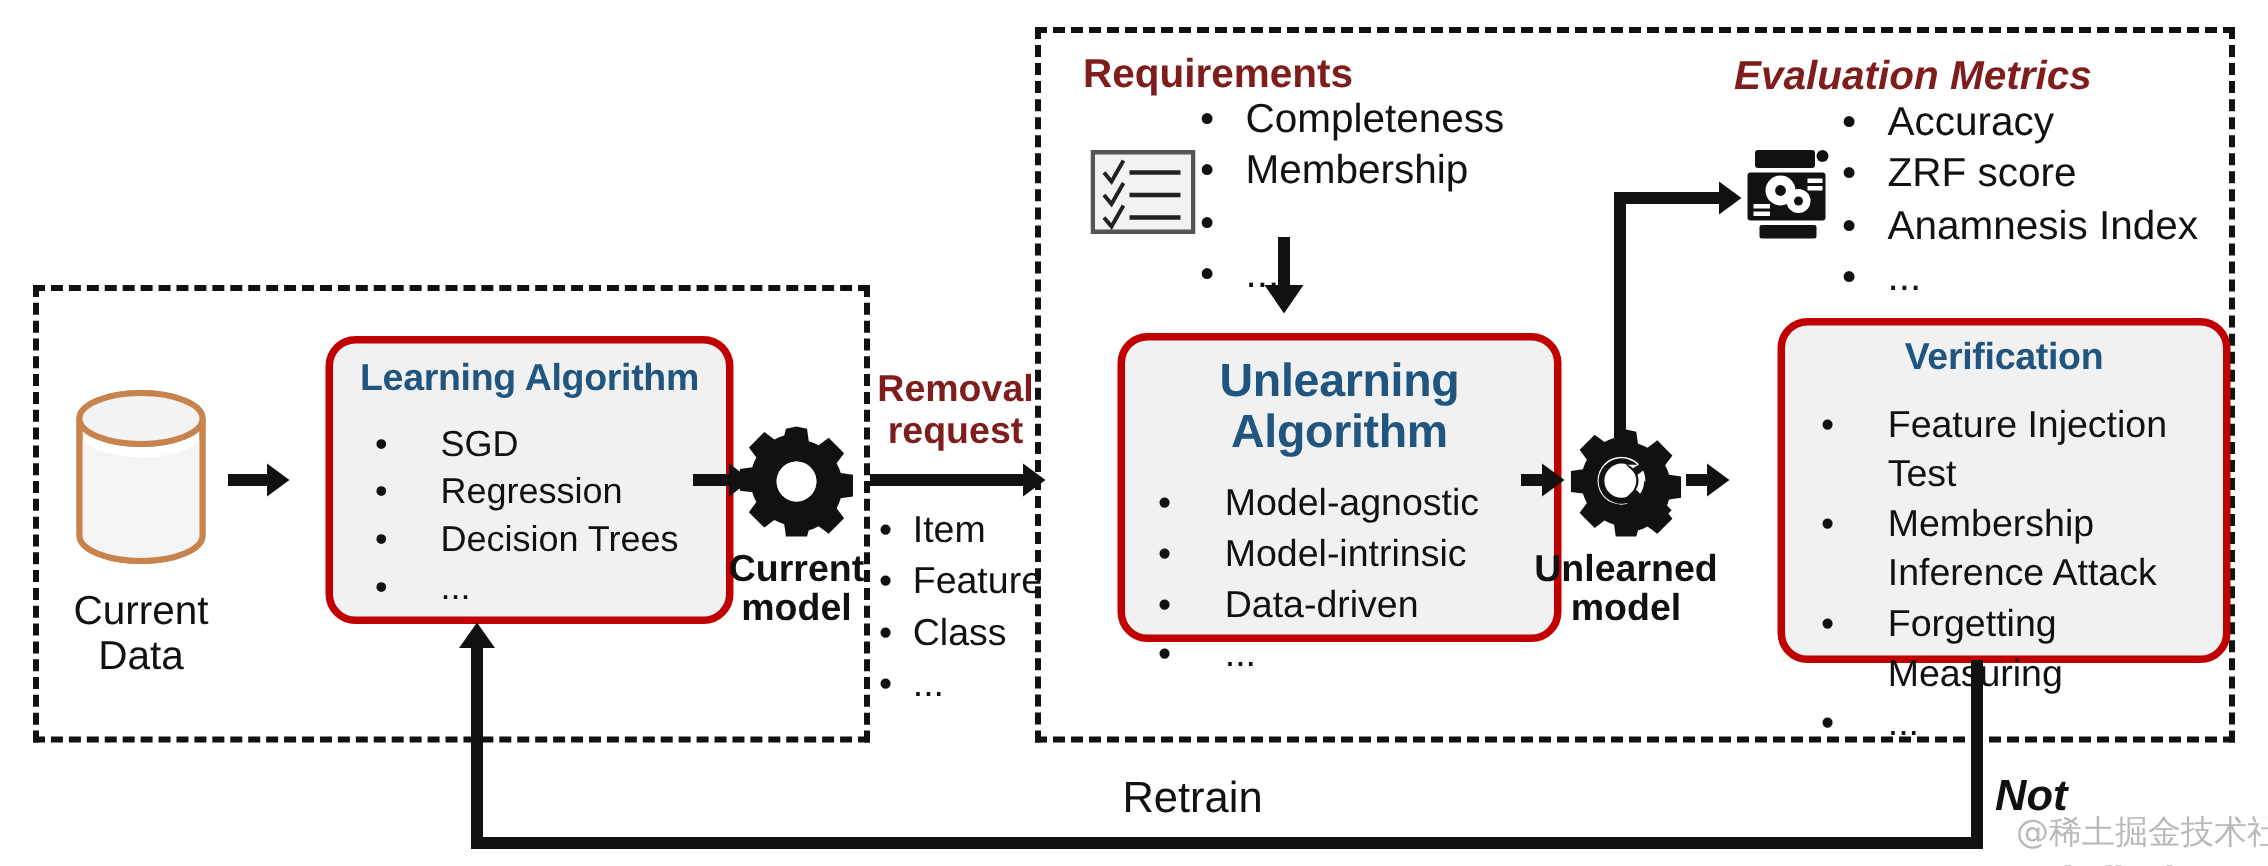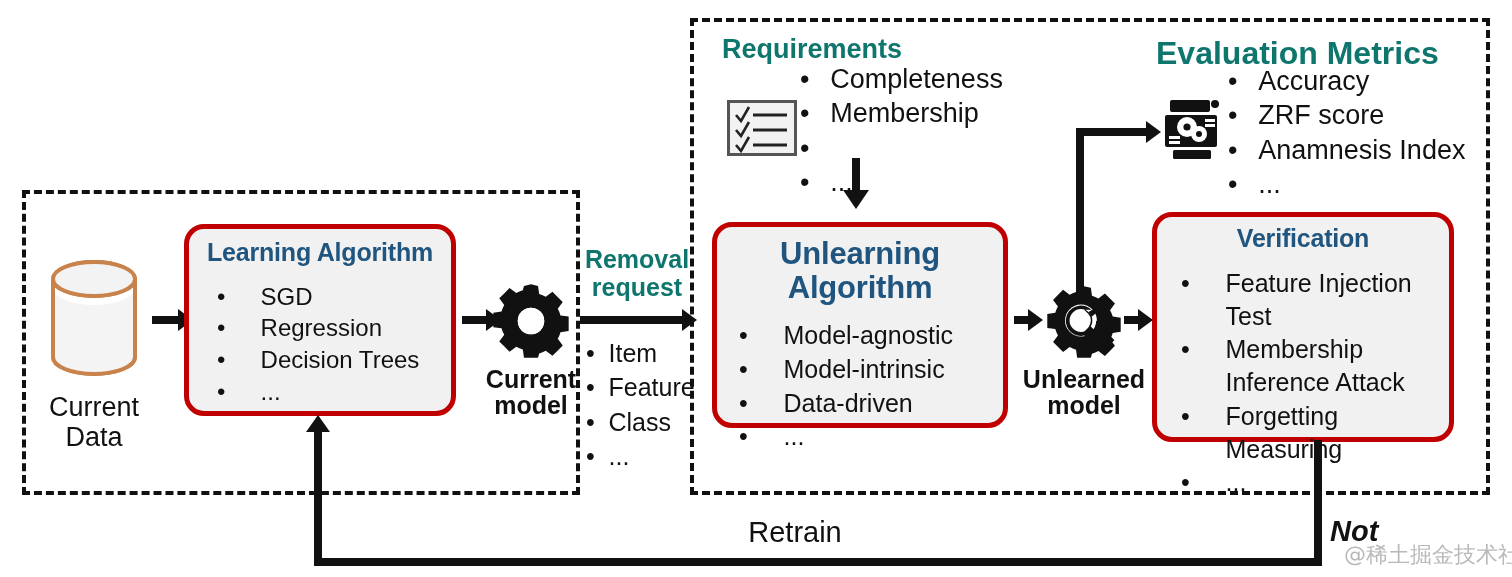--- a/index.html
+++ b/index.html
@@ -29,20 +29,21 @@
 
   
   .proc-box {
     position: absolute;
     border: 5px solid #C00000;
     border-radius: 20px;
     background: #F1F1F1;
     display: flex;
     flex-direction: column;
     align-items: stretch;
+    margin-left: 33px;
   }
   .proc-title {
     text-align: center;
     color: #20557F;
     font-weight: bold;
     letter-spacing: -0.2px;
   }
   .proc-list {
     list-style: none;
     margin: 0;
@@ -55,21 +56,21 @@
   }
   .bullet {
     display: inline-block;
     width: 0.9em;
     flex: 0 0 auto;
     text-align: left;
   }
 
   
   .blue-head {
-    color: #0f766e;
+    color: #7f1d1d;
     font-weight: bold;
     position: absolute;
     white-space: nowrap;
   }
 
   
   .plain-list {
     position: absolute;
     list-style: none;
     margin: 0; padding: 0;
@@ -256,21 +257,21 @@
       </li>
     <li>
         <span class="bullet">•</span>
         <span style="padding-left:6px">...</span>
       </li>
   </ul>
 
   <div class="vline" style="left:852px; top:158px; width:8px; height:34px;"></div>
   <div class="arrow-d" style="left:843px; top:190px;"></div>
 
-  <div class="blue-head" style="left:1156px; top:35px; font-size:32px;">Evaluation Metrics</div>
+  <div class="blue-head" style="left:1156px; top:35px; font-size:27px;font-style:italic;">Evaluation Metrics</div>
 
   <div class="abs" style="left:1163px; top:98px; width:66px; height:64px;">
     <svg width="66" height="64" viewBox="0 0 66 64">
       <rect x="7" y="2" width="40" height="12" rx="2" fill="#111111"></rect>
       <circle cx="52" cy="6" r="4" fill="#111111"></circle>
       <rect x="2" y="17" width="52" height="32" rx="2" fill="#111111"></rect>
       <rect x="6" y="38" width="11" height="3" fill="#ffffff"></rect>
       <rect x="6" y="43" width="11" height="3" fill="#ffffff"></rect>
       <rect x="42" y="21" width="10" height="3" fill="#ffffff"></rect>
       <rect x="42" y="26" width="10" height="3" fill="#ffffff"></rect>

